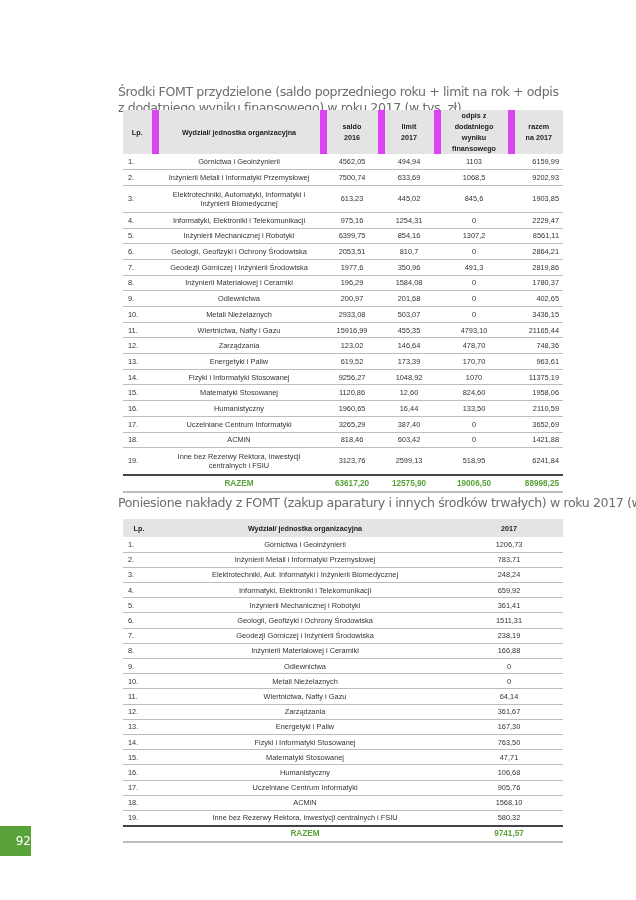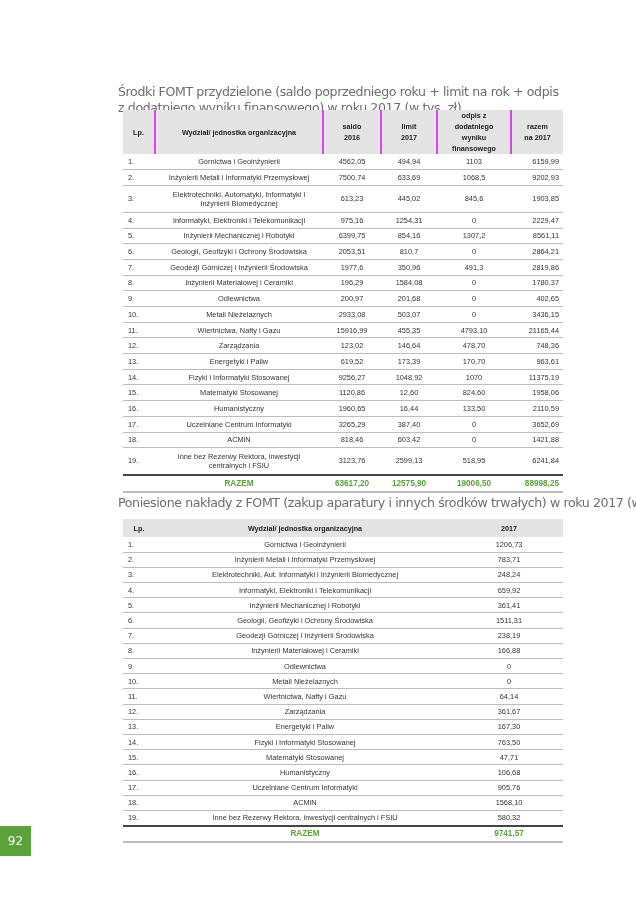--- a/index.html
+++ b/index.html
@@ -23,31 +23,31 @@
   .ctr { text-align: center; }
   .lp { text-align: left; padding-left: 5px; }
   .name { text-align: center; padding-left: 4px; }
   tr.total td { color: #5aa33a; font-weight: bold; font-size: 8.2px; border-top: 2px solid #444; border-bottom: 2px solid #bdbdbd; }
 
   #t1 { top: 110px; width: 440px; }
   #t1 thead tr { height: 31px; }
   #t1 tbody tr { height: 15.7px; }
   #t1 tbody tr.tall { height: 27px; }
   #t1 tbody tr.total { height: 17px; }
-  #t1 thead th { border-right: 2px solid #d946ef; }
+  #t1 thead th { border-right: 7px solid #d946ef; }
   #t1 thead th:last-child { border-right: none; }
 
   #t2 { top: 519px; width: 440px; }
   #t2 thead tr { height: 18px; }
   #t2 tbody tr { height: 15.2px; }
   #t2 tbody tr.total { height: 16px; }
 
   .page-num {
     position: absolute; left: 0; top: 826px; width: 31px; height: 30px; background: #5aa33a;
-    color: #fff; font-size: 12px; line-height: 30px; text-align: center; font-family: "DejaVu Sans", sans-serif;
+    color: #fff; font-size: 12px; line-height: 30px; text-align: right; font-family: "DejaVu Sans", sans-serif;
   }
 </style>
 </head>
 <body>
 
 <div class="title t1-title">Środki FOMT przydzielone (saldo poprzedniego roku + limit na rok + odpis z dodatniego wyniku finansowego) w roku 2017 (w tys. zł)</div>
 
 <table id="t1">
   <colgroup>
     <col style="width:32px">

